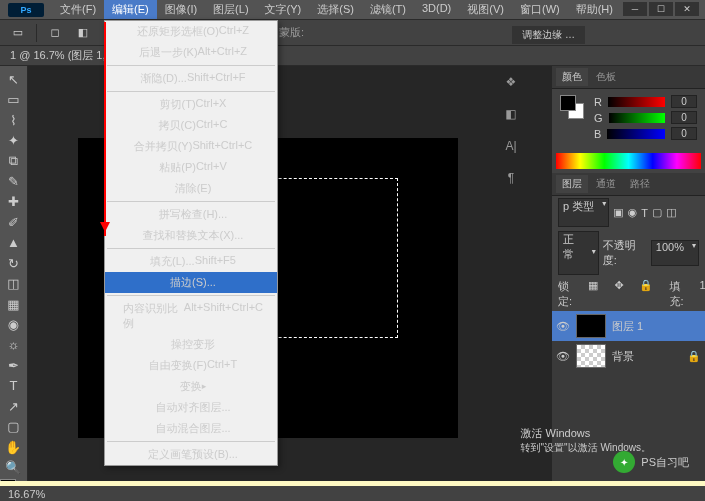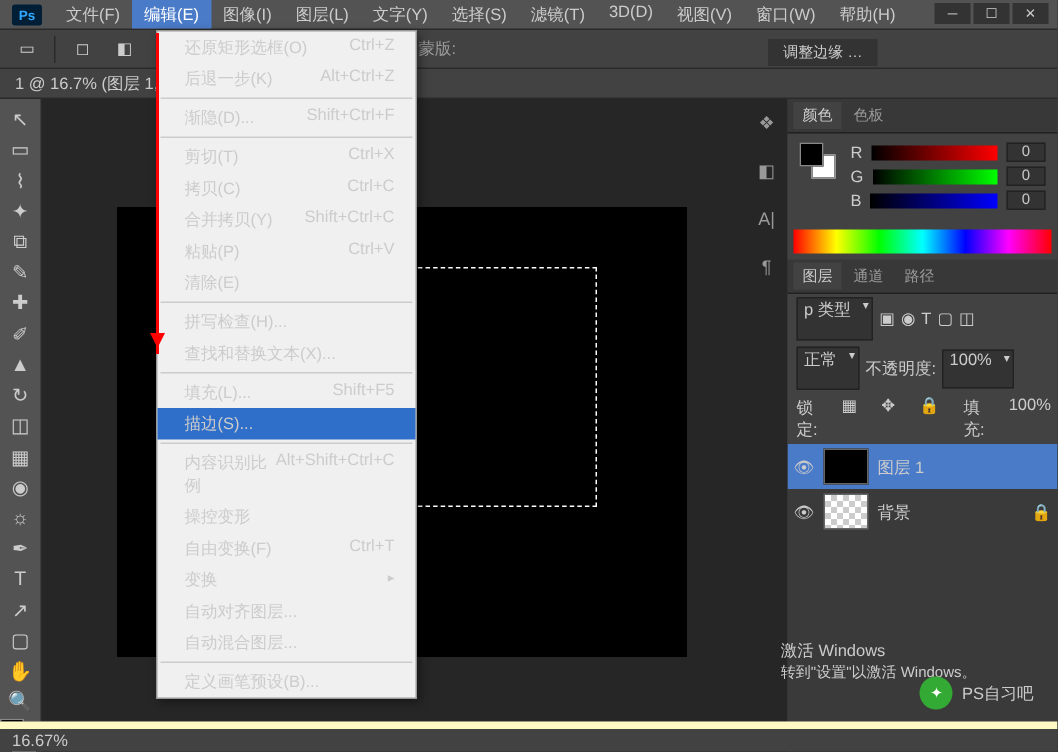--- a/index.html
+++ b/index.html
@@ -1,34 +1,34 @@
 <!DOCTYPE html>
 <html><head>
 <meta charset="utf-8">
 <style>
 *{margin:0;padding:0;box-sizing:border-box;font-family:"Microsoft YaHei",sans-serif;font-size:11px;color:#ccc}
 body{background:#535353;width:705px;height:501px;overflow:hidden;position:relative}
 .menubar{height:20px;background:#535353;display:flex;align-items:center;padding-left:8px;border-bottom:1px solid #2a2a2a}
-.ps-logo{width:20px;height:14px;background:#001e36;color:#31a8ff;font-size:9px;font-weight:bold;display:flex;align-items:center;justify-content:center;margin-right:8px;border-radius:2px}
+.ps-logo{width:36px;height:14px;background:#001e36;color:#31a8ff;font-size:9px;font-weight:bold;display:flex;align-items:center;justify-content:center;margin-right:8px;border-radius:2px}
 .menu-item{padding:2px 8px;cursor:default}
 .menu-item.active{background:#4a7bc8;color:#fff}
 .toolbar-top{height:26px;background:#424242;border-bottom:1px solid #2a2a2a;display:flex;align-items:center;padding:0 8px;gap:8px}
 .tb-sep{width:1px;height:18px;background:#2a2a2a}
 .tb-btn{width:20px;height:20px;display:flex;align-items:center;justify-content:center}
 .tb-label{color:#999}
 .tb-sel{background:#333;border:1px solid #222;padding:1px 14px 1px 4px;position:relative}
 .tb-sel:after{content:"▾";position:absolute;right:2px;top:1px;font-size:8px}
 .doc-tab{height:20px;background:#424242;padding:2px 10px;display:flex;align-items:center;border-bottom:1px solid #2a2a2a}
 .main{display:flex;height:435px}
 .tools-left{width:28px;background:#535353;border-right:1px solid #2a2a2a;display:flex;flex-direction:column;align-items:center;padding-top:4px;gap:2px}
 .tool{width:22px;height:20px;display:flex;align-items:center;justify-content:center;color:#ccc;font-size:13px}
 .canvas-area{flex:1;background:#262626;position:relative;overflow:hidden}
 .canvas{position:absolute;left:50px;top:72px;width:380px;height:300px;background:#000}
 .marquee{position:absolute;left:150px;top:40px;width:170px;height:160px;border:1px dashed #fff}
-.right-panels{width:180px;background:#424242;display:flex;flex-direction:column}
+.right-panels{width:153px;background:#424242;display:flex;flex-direction:column}
 .right-tabs-strip{width:28px;position:absolute;right:180px;top:66px;display:flex;flex-direction:column;gap:8px;align-items:center;padding-top:4px}
 .rtab{width:22px;height:24px;display:flex;align-items:center;justify-content:center;color:#999;font-size:12px}
 .panel-hdr{display:flex;gap:2px;background:#383838;padding:2px 4px;border-bottom:1px solid #222}
 .panel-tab{padding:2px 6px;font-size:10px;color:#999}
 .panel-tab.active{color:#ccc;background:#424242}
 .color-panel{padding:6px 8px}
 .color-row{display:flex;align-items:center;gap:6px;margin-bottom:3px}
 .color-slider{flex:1;height:10px}
 .color-slider.r{background:linear-gradient(to right,#000,#f00)}
 .color-slider.g{background:linear-gradient(to right,#000,#0f0)}
@@ -40,21 +40,21 @@
 .layer-opts .sel{background:#333;border:1px solid #222;padding:0 14px 12px 4px;position:relative}
 .layer-opts .sel:after{content:"▾";position:absolute;right:2px;font-size:8px}
 .lock-row{display:flex;align-items:flex-start;gap:16px;padding:2px 6px;font-size:10px;color:#999}
 .layer-list{flex:1;background:#3a3a3a}
 .layer{display:flex;align-items:center;padding:3px 4px;gap:6px}
 .layer.sel{background:#4a7bc8}
 .layer .eye{width:14px;text-align:center}
 .layer .thumb{width:30px;height:24px;background:#000;border:1px solid #666}
 .layer .thumb.bg{background:repeating-conic-gradient(#ccc 0 25%,#fff 0 50%) 0 0/8px 8px}
 .dropdown{position:absolute;left:104px;top:20px;width:174px;background:#f0f0f0;border:1px solid #999;box-shadow:2px 2px 6px rgba(0,0,0,.4);z-index:100}
-.dd-item{display:flex;justify-content:space-between;padding:3px 14px 3px 18px;color:#000;font-size:11px}
+.dd-item{display:flex;justify-content:center;padding:3px 14px 3px 18px;color:#000;font-size:11px}
 .dd-item.hl{background:#2f6fc9;color:#fff}
 .dd-item.dis{color:#999}
 .dd-sep{height:1px;background:#ccc;margin:2px 2px}
 .dd-item .arr:after{content:"▸";font-size:9px}
 .red-arrow{position:absolute;left:104px;top:22px;width:2px;height:214px;background:red;z-index:101}
 .red-arrow:after{content:"";position:absolute;bottom:-1px;left:-4px;border:5px solid transparent;border-top:10px solid red}
 .statusbar{position:absolute;bottom:0;left:0;right:0;height:20px;background:#424242;border-top:5px solid #fef9c3;display:flex;align-items:center;padding:0 8px;color:#999;font-size:10px}
 .win-btns{position:absolute;top:2px;right:6px;display:flex;gap:2px}
 .win-btn{width:24px;height:14px;background:#333;display:flex;align-items:center;justify-content:center;font-size:9px}
 .watermark{position:absolute;right:16px;bottom:28px;color:#888;font-size:12px;display:flex;align-items:center;gap:6px}

